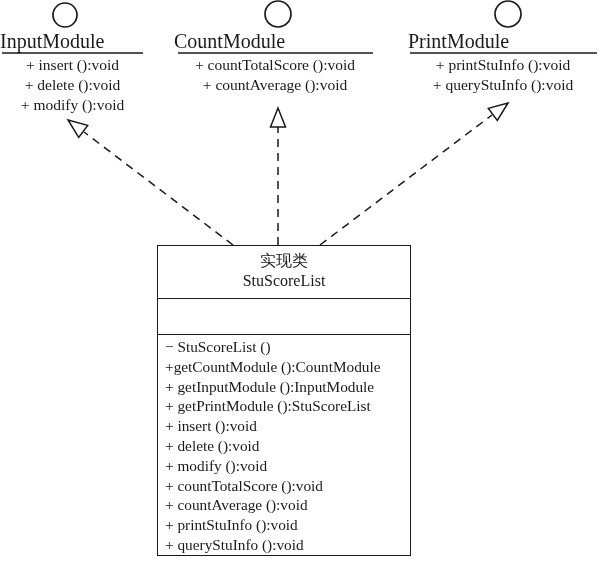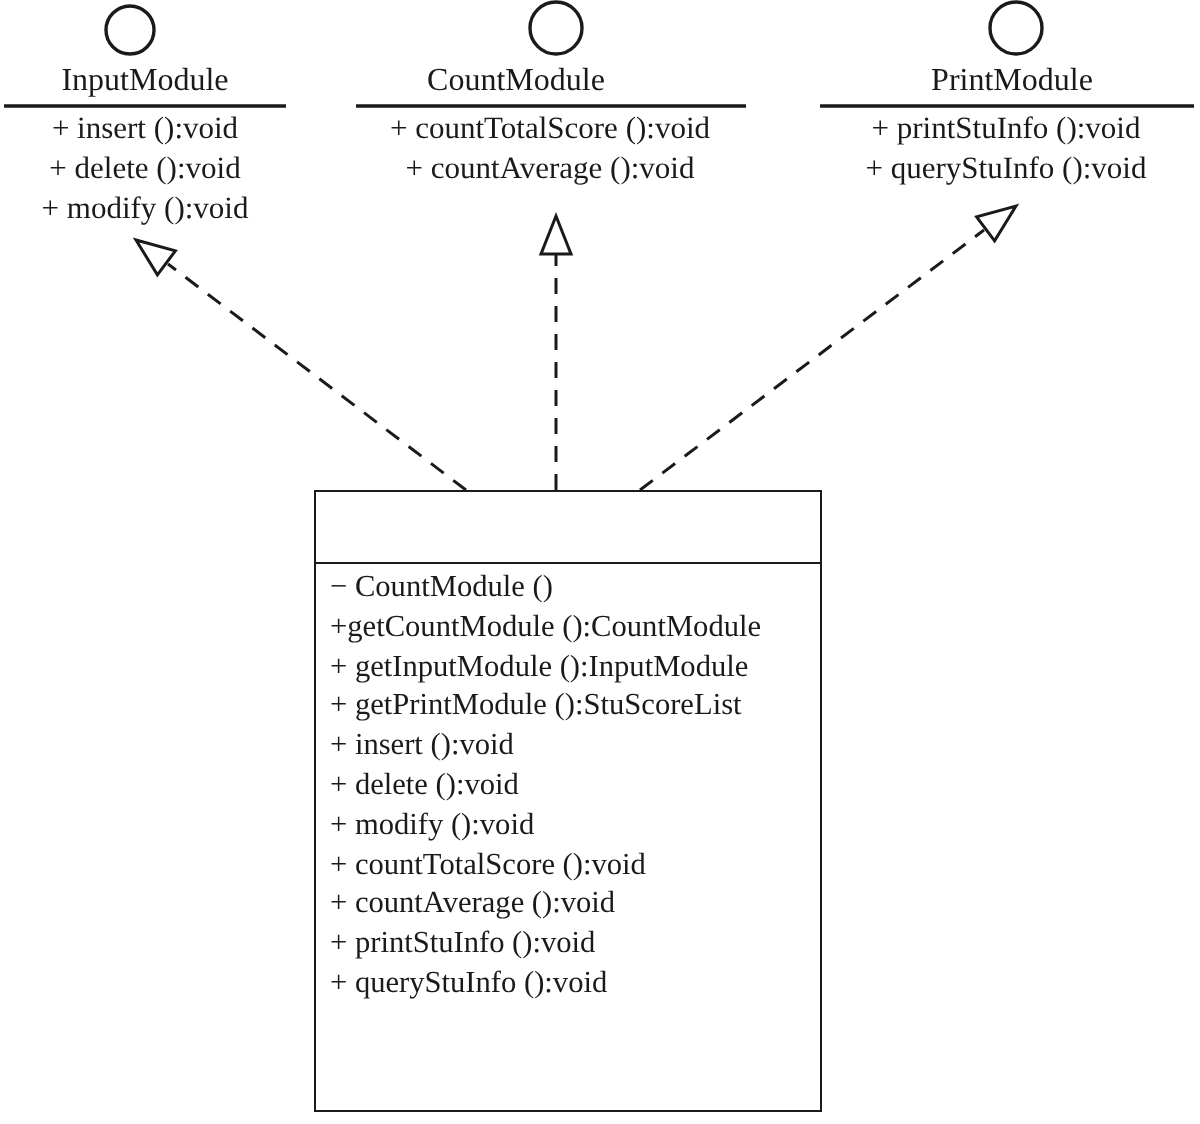--- a/index.html
+++ b/index.html
@@ -9,23 +9,22 @@
     height: 562px;
     background: #ffffff;
     font-family: "Liberation Serif", "DejaVu Serif", serif;
     color: #1a1a1a;
     overflow: hidden;
   }
   .abs { position: absolute; }
   svg.layer { position: absolute; left: 0; top: 0; width: 600px; height: 562px; }
 
   .iface-name {
-    font-size: 16px;
+    font-size: 20px;
     line-height: 20px;
-    text-align: center;
     white-space: nowrap;
   }
   .iface-methods {
     font-size: 15.5px;
     line-height: 20px;
     text-align: center;
     white-space: nowrap;
   }
   .iface-methods div { height: 20px; }
 
@@ -86,40 +85,44 @@
 
   <div class="abs" style="left:0; top:31; width:145px; top:31px;">
     <div class="iface-name">InputModule</div>
   </div>
   <div class="abs iface-methods" style="left:0; top:55px; width:145px;">
     <div>+ insert ():void</div>
     <div>+ delete ():void</div>
     <div>+ modify ():void</div>
   </div>
 
-  <div class="abs" style="left:152px; top:31px; width:212px;font-family:Liberation Serif, serif;">
+  <div class="abs" style="left:174px; top:31px; width:212px;font-family:Liberation Serif, serif;">
     <div class="iface-name">CountModule</div>
   </div>
   <div class="abs iface-methods" style="left:164px; top:55px; width:222px;">
     <div>+ countTotalScore ():void</div>
     <div>+ countAverage ():void</div>
   </div>
 
   <div class="abs" style="left:408px; top:31px; width:196px;">
     <div class="iface-name">PrintModule</div>
   </div>
   <div class="abs iface-methods" style="left:402px; top:55px; width:202px;">
     <div>+ printStuInfo ():void</div>
     <div>+ queryStuInfo ():void</div>
   </div>
 
   <div class="classbox">
+    <div class="cb-header">
+      <div>实现类</div>
+      <div>StuScoreList</div>
+    </div>
     <div class="cb-empty"></div>
     <div class="cb-methods">
-      <div>− CountModule ()</div>
+      <div>− StuScoreList ()</div>
       <div>+getCountModule ():CountModule</div>
       <div>+ getInputModule ():InputModule</div>
       <div>+ getPrintModule ():StuScoreList</div>
       <div>+ insert ():void</div>
       <div>+ delete ():void</div>
       <div>+ modify ():void</div>
       <div>+ countTotalScore ():void</div>
       <div>+ countAverage ():void</div>
       <div>+ printStuInfo ():void</div>
       <div>+ queryStuInfo ():void</div>

